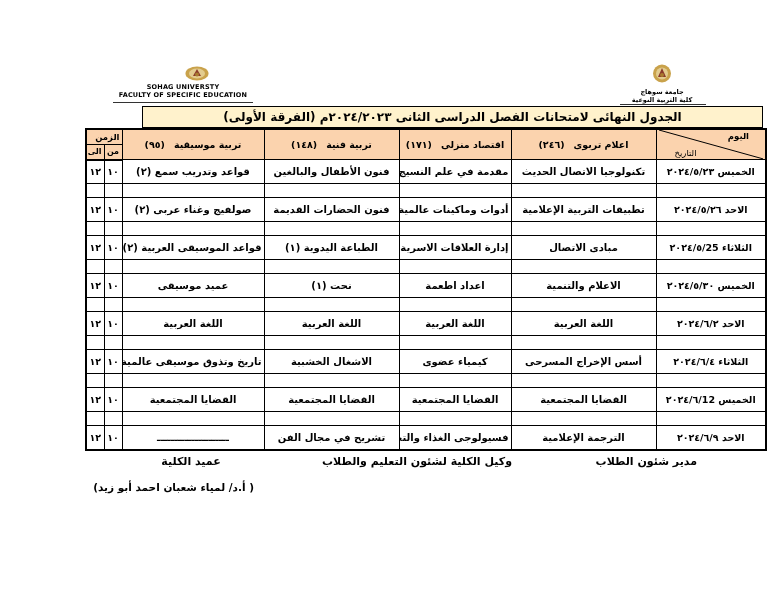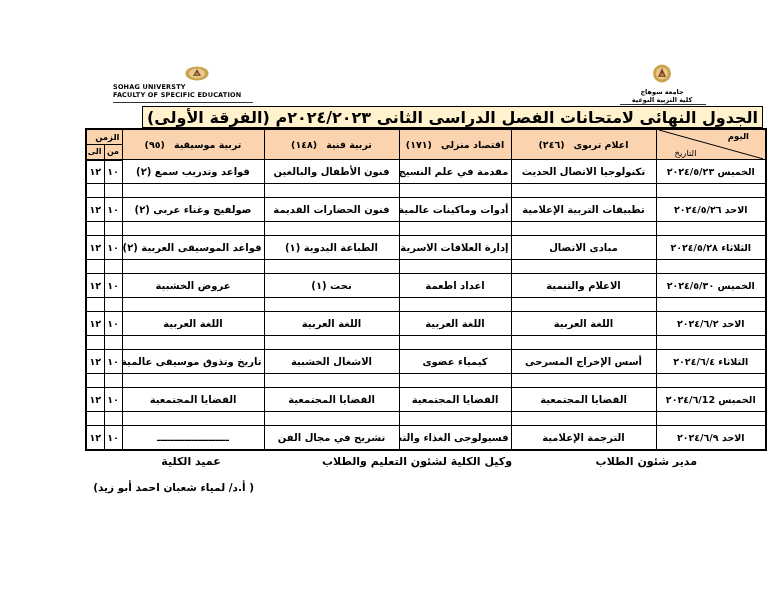--- a/index.html
+++ b/index.html
@@ -9,35 +9,35 @@
     --seal-gold:#C9A24B;
     --seal-dark:#8B3A2A;
   }
   *{box-sizing:border-box;margin:0;padding:0;}
   html,body{background:#ffffff;}
   body{
     width:768px;height:593px;position:relative;overflow:hidden;
     font-family:"DejaVu Sans",sans-serif;color:var(--ink);
   }
   
-  .org-block-left{position:absolute;left:113px;top:66px;width:140px;text-align:left;}
+  .org-block-left{position:absolute;left:113px;top:66px;width:140px;text-align:center;}
   .org-block-left .seal{display:block;margin-left:72px;margin-bottom:2px;}
   .org-en{font-size:6.5px;font-weight:bold;letter-spacing:.2px;line-height:1.25;
     font-family:"DejaVu Sans",sans-serif;}
   .org-rule-left{position:absolute;left:113px;top:102px;width:140px;border-top:1px solid #333;}
   .org-block-right{position:absolute;left:618px;top:64px;width:88px;text-align:center;direction:rtl;}
   .org-block-right .seal{display:inline-block;margin-bottom:1px;}
   .org-ar{font-size:6.5px;font-weight:bold;line-height:1.3;}
   .org-rule-right{position:absolute;left:620px;top:104px;width:86px;border-top:1px solid #333;}
   
   .title-bar{
     position:absolute;left:142px;top:106px;width:621px;height:22px;
     background:var(--title-bg);border:1.5px solid var(--ink);
     display:flex;align-items:center;justify-content:center;
-    direction:rtl;font-size:16px;font-weight:bold;
+    direction:rtl;font-size:12px;font-weight:bold;
   }
   
   table.schedule{
     position:absolute;left:85px;top:128px;width:680px;
     border-collapse:collapse;table-layout:fixed;direction:rtl;
     font-size:10px;font-weight:bold;
   }
   table.schedule td{
     border:1px solid var(--ink);text-align:center;vertical-align:middle;
     padding:0 2px;overflow:hidden;white-space:nowrap;
@@ -177,21 +177,21 @@
       <tr class="spacer">
     <td></td>
         <td></td>
         <td></td>
     <td></td>
         <td></td>
         <td></td>
     <td></td>
   </tr>
       <tr class="content">
-    <td class="datecell">الثلاثاء ٢٠٢٤/٥/٢٨</td>
+    <td class="datecell">الثلاثاء ٢٠٢٤/٥/25</td>
     <td>مبادى الاتصال</td>
     <td>إدارة العلاقات الاسرية</td>
     <td>الطباعة اليدوية (١)</td>
     <td>قواعد الموسيقى العربية (٢)</td>
     <td class="timecell">١٠</td>
     <td class="timecell">١٢</td>
   </tr>
       <tr class="spacer">
     <td></td>
         <td></td>
@@ -199,21 +199,21 @@
     <td></td>
         <td></td>
         <td></td>
     <td></td>
   </tr>
       <tr class="content">
     <td class="datecell">الخميس ٢٠٢٤/٥/٣٠</td>
     <td>الاعلام والتنمية</td>
     <td>اعداد اطعمة</td>
     <td>نحت (١)</td>
-    <td>عروض الخشبية</td>
+    <td>عميد موسيقى</td>
     <td class="timecell">١٠</td>
     <td class="timecell">١٢</td>
   </tr>
       <tr class="spacer">
     <td></td>
         <td></td>
         <td></td>
     <td></td>
         <td></td>
         <td></td>

